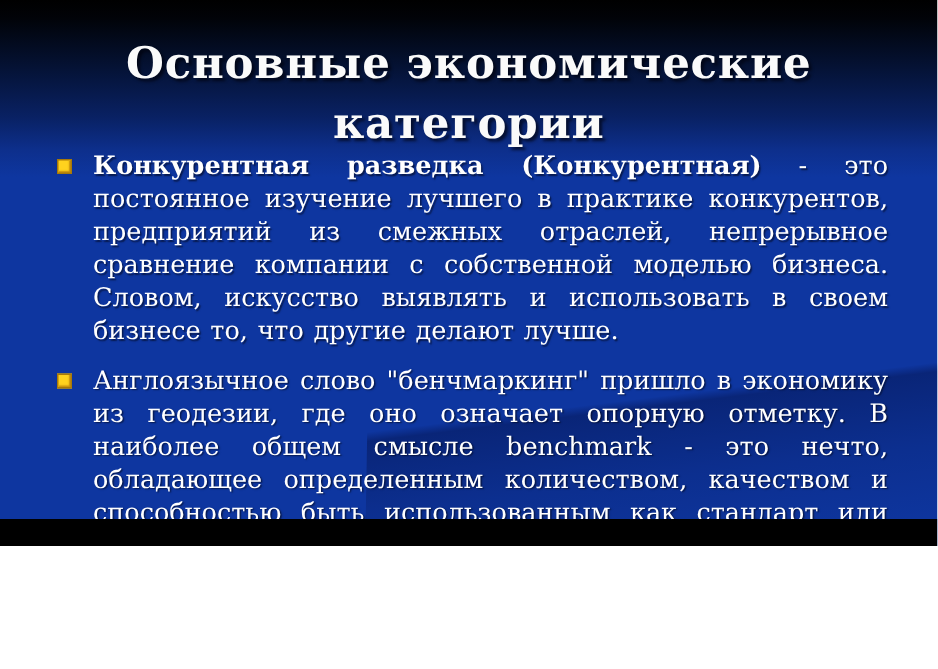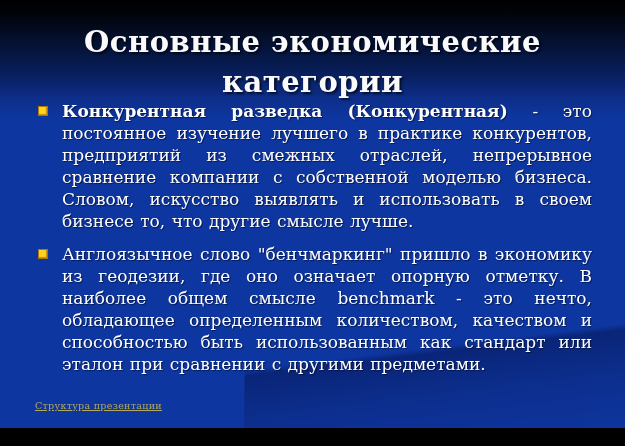--- a/index.html
+++ b/index.html
@@ -3,21 +3,21 @@
 <meta charset="utf-8">
 <style>
   html, body {
     margin: 0;
     padding: 0;
     background: #ffffff;
   }
   .slide {
     position: relative;
     width: 625px;
-    height: 446px;
+    height: 364px;
     overflow: hidden;
     font-family: "DejaVu Serif", "Liberation Serif", serif;
     background: linear-gradient(180deg,
       #000000 0px,
       #010308 12px,
       #04102e 40px,
       #092163 78px,
       #0d2f8c 100px,
       #0e36a0 118px,
       #0e36a0 100%);
@@ -106,21 +106,21 @@
 <div class="slide">
 
   <div class="swoosh"></div>
 
   <div class="title">Основные экономические категории</div>
 
   <div class="content">
 
     <div class="bullet-item">
       <span class="bullet-square"></span>
-      <span class="lead">Конкурентная разведка (Конкурентная)</span><span> - это постоянное изучение лучшего в практике конкурентов, предприятий из смежных отраслей, непрерывное сравнение компании с собственной моделью бизнеса. Словом, искусство выявлять и использовать в своем бизнесе то, что другие смысле лучше.</span>
+      <span class="lead">Конкурентная разведка (Конкурентная)</span><span> - это постоянное изучение лучшего в практике конкурентов, предприятий из смежных отраслей, непрерывное сравнение компании с собственной моделью бизнеса. Словом, искусство выявлять и использовать в своем бизнесе то, что другие делают лучше.</span>
     </div>
 
     <div class="bullet-item">
       <span class="bullet-square"></span>
       <span class="lead"></span><span>Англоязычное слово "бенчмаркинг" пришло в экономику из геодезии, где оно означает опорную отметку. В наиболее общем смысле benchmark - это нечто, обладающее определенным количеством, качеством и способностью быть использованным как стандарт или эталон при сравнении с другими предметами.</span>
     </div>
 
   </div>
 
   <a class="footer-link">Структура презентации</a>

